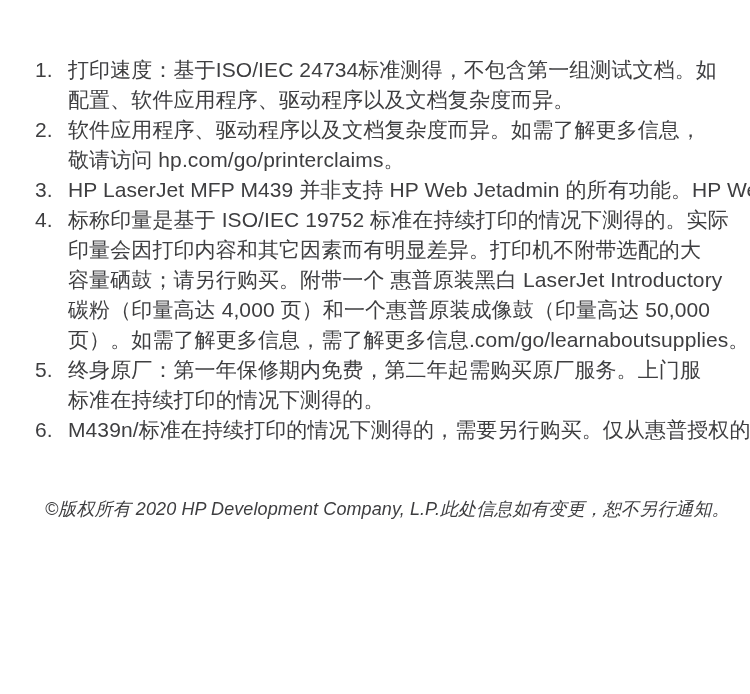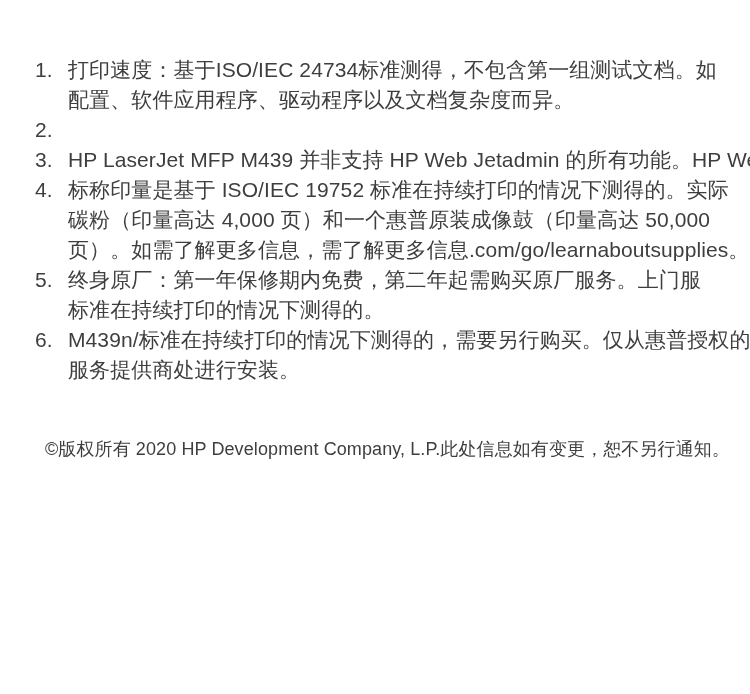--- a/index.html
+++ b/index.html
@@ -45,62 +45,66 @@
   }
   .footnote-line {
     white-space: nowrap;
   }
   .copyright {
     margin: 51px 0 0 10px;
     font-size: 18px;
     line-height: 26px;
     white-space: nowrap;
     letter-spacing: 0.1px;
+    font-style: italic;
   }
 </style>
 </head>
 <body style="background: rgb(255, 255, 255); color: rgb(62, 62, 64);">
 
 <div class="page">
   <ol class="footnote-list" id="footnote-list">
       <li class="footnote-item">
         <span class="footnote-number">1.</span>
         <div class="footnote-lines">
           <div class="footnote-line">打印速度：基于ISO/IEC 24734标准测得，不包含第一组测试文档。如</div>
           <div class="footnote-line">配置、软件应用程序、驱动程序以及文档复杂度而异。</div>
         </div>
       </li>
       <li class="footnote-item">
         <span class="footnote-number">2.</span>
         <div class="footnote-lines">
+          <div class="footnote-line">软件应用程序、驱动程序以及文档复杂度而异。如需了解更多信息，</div>
+          <div class="footnote-line">敬请访问 hp.com/go/printerclaims。</div>
         </div>
       </li>
       <li class="footnote-item">
         <span class="footnote-number">3.</span>
         <div class="footnote-lines">
           <div class="footnote-line">HP LaserJet MFP M439 并非支持 HP Web Jetadmin 的所有功能。HP Web</div>
         </div>
       </li>
       <li class="footnote-item">
         <span class="footnote-number">4.</span>
         <div class="footnote-lines">
           <div class="footnote-line">标称印量是基于 ISO/IEC 19752 标准在持续打印的情况下测得的。实际</div>
+          <div class="footnote-line">印量会因打印内容和其它因素而有明显差异。打印机不附带选配的大</div>
+          <div class="footnote-line">容量硒鼓；请另行购买。附带一个 惠普原装黑白 LaserJet Introductory</div>
           <div class="footnote-line">碳粉（印量高达 4,000 页）和一个惠普原装成像鼓（印量高达 50,000</div>
           <div class="footnote-line">页）。如需了解更多信息，需了解更多信息.com/go/learnaboutsupplies。</div>
         </div>
       </li>
       <li class="footnote-item">
         <span class="footnote-number">5.</span>
         <div class="footnote-lines">
           <div class="footnote-line">终身原厂：第一年保修期内免费，第二年起需购买原厂服务。上门服</div>
           <div class="footnote-line">标准在持续打印的情况下测得的。</div>
         </div>
       </li>
       <li class="footnote-item">
         <span class="footnote-number">6.</span>
         <div class="footnote-lines">
           <div class="footnote-line">M439n/标准在持续打印的情况下测得的，需要另行购买。仅从惠普授权的</div>
-          <div class="footnote-line">服务提供商处进行安装。</div>
         </div>
       </li>
     </ol>
   <div class="copyright">©版权所有 2020 HP Development Company, L.P.此处信息如有变更，恕不另行通知。</div>
 </div>
 
 </body></html>

